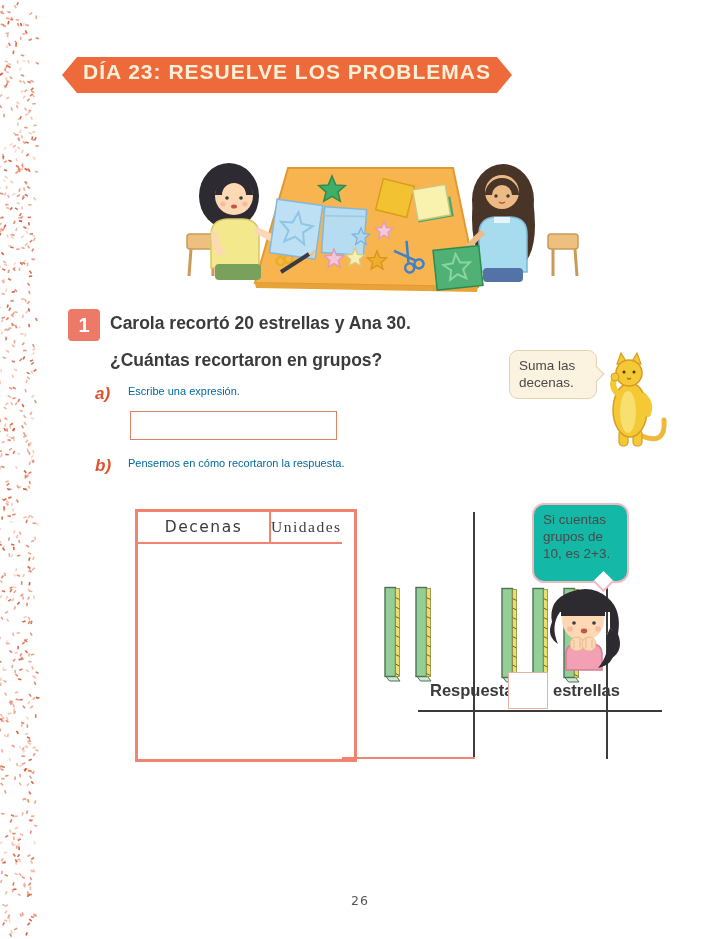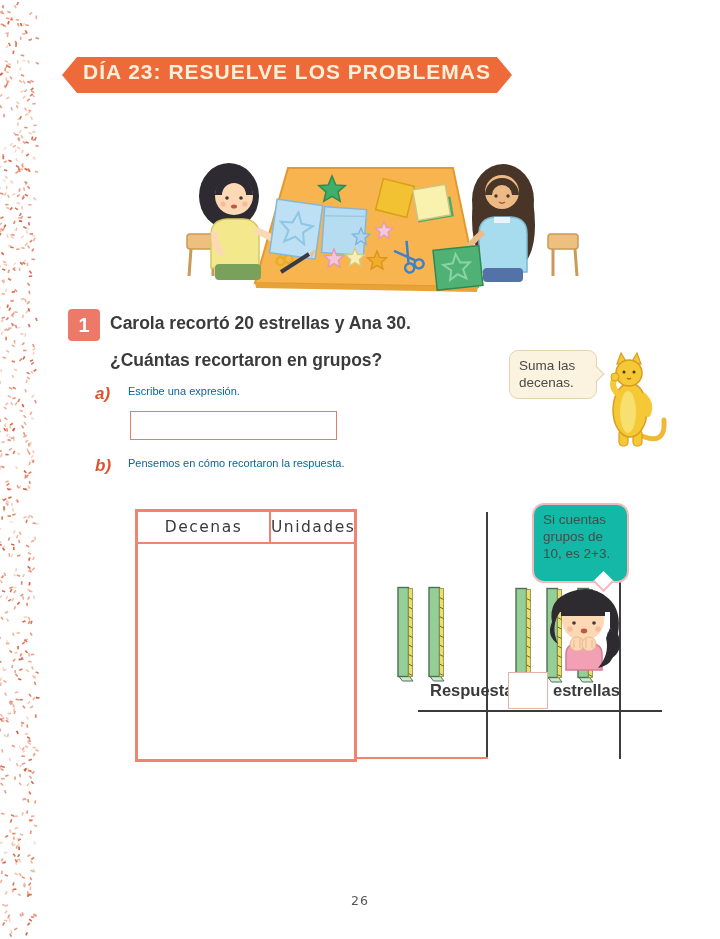--- a/index.html
+++ b/index.html
@@ -46,21 +46,21 @@
     background:#fff;border-bottom:2px solid var(--bubble_pink_border,#f2b9bf);
     border-right:2px solid var(--bubble_pink_border,#f2b9bf);transform:rotate(45deg);}
 
   
   .pv-table{left:135px;top:492px;width:222px;height:253px;border:3px solid var(--table_border,#f08470);
     box-sizing:border-box;background:#fff;display:flex;flex-direction:row;margin-top:17px;}
   .pv-head{display:flex;height:30px;border-bottom:2.5px solid var(--table_border,#f08470);}
   .pv-head .h{display:flex;align-items:center;justify-content:center;font-size:15.5px;
     letter-spacing:1.5px;color:#3a3a3a;font-family:"DejaVu Sans",sans-serif;}
   .pv-head .h1{width:131px;border-right:2.5px solid var(--table_border,#f08470);}
-  .pv-head .h2{flex:1;}
+  .pv-head .h2{flex:1;font-family:Liberation Serif, serif;}
   .pv-row{display:flex;flex:1;}
   .pv-row.first{border-bottom:2.5px solid var(--table_border,#f08470);}
   .pv-cell-dec{width:131px;border-right:2px solid #3d3d3d;display:flex;align-items:center;
     justify-content:center;gap:13px;}
   .pv-cell-uni{flex:1;}
 
   
   .answer-label{left:430px;top:681px;font-size:16.5px;font-weight:bold;}
   .answer-box{left:508px;top:672px;width:40px;height:37px;border:1.5px solid #e3b3a3;
     background:#fff;box-sizing:border-box;font-size:16px;text-align:center;outline:none;}

